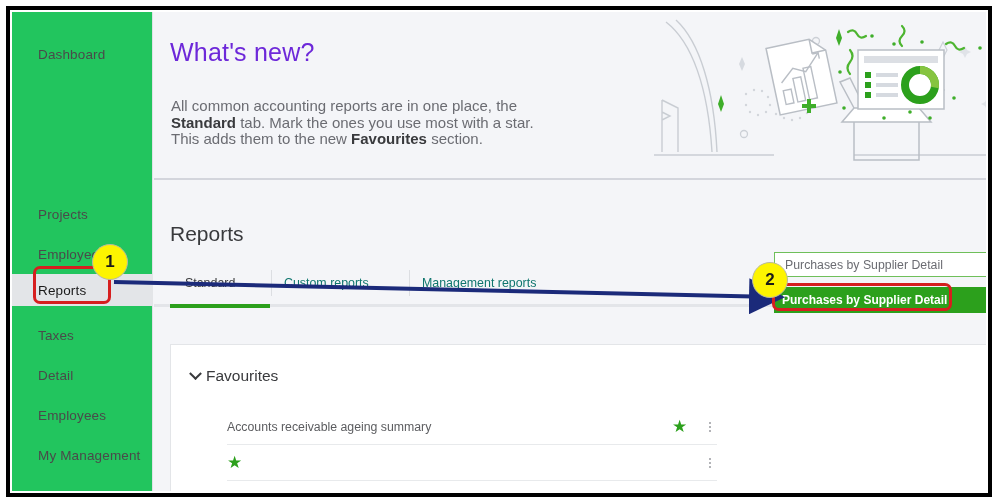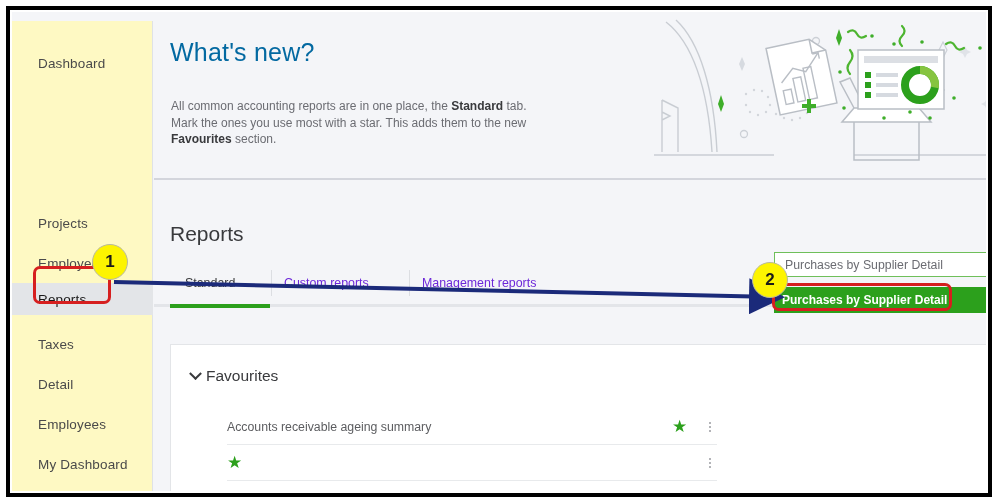--- a/index.html
+++ b/index.html
@@ -30,23 +30,23 @@
   #app {
     position: absolute;
     left: 0; top: 0;
     width: 100%; height: 100%;
     background: #f4f5f8;
   }
 
   
   #sidebar {
     position: absolute;
-    left: 0; top: 9px;
+    left: 0; top: 0;
     width: 141px; height: 100%;
-    background: #fef9c3;
+    background: #22c55e;
     border-right: 1px solid #dfe2e6;
   }
   .nav-item {
     position: absolute;
     left: 0; width: 141px; height: 32px;
     display: flex; align-items: center;
     padding-left: 26px;
     font-size: 13.5px;
     color: #4a4a4a;
     letter-spacing: .15px;
@@ -65,27 +65,27 @@
     background: #f4f5f8;
     overflow: hidden;
   }
   #whatsnew {
     position: absolute;
     left: 0; top: 0; right: 0; height: 166px;
     background: #f4f5f8;
   }
   #wn-title {
     position: absolute; left: 16px; top: 26px;
-    font-size: 25px; color: #0369a1; font-weight: 400;
+    font-size: 25px; color: #6d28d9; font-weight: 400;
     letter-spacing: .2px;
   }
   #wn-body {
     position: absolute; left: 17px; top: 86px;
     width: 380px;
-    font-size: 12px; line-height: 16.5px;
+    font-size: 15px; line-height: 16.5px;
     color: #6b6c72;
   }
   #wn-body b { color: #393a3d; font-weight: 700; }
 
   #hr-main {
     position: absolute; left: 0; top: 166px; right: 0;
     height: 2px; background: #d3d5dc;
   }
 
   
@@ -103,21 +103,21 @@
 
   
   #tabs {
     position: absolute; left: 0; top: 264px;
     right: 0; height: 36px;
   }
   .tab {
     position: absolute; top: 0;
     height: 24px;
     font-size: 12.4px;
-    color: #6d28d9;
+    color: #0f766e;
     white-space: nowrap;
   }
   .tab.active { color: #393a3d; }
   .tab-sep {
     position: absolute; top: -6px;
     width: 1px; height: 26px;
     background: #dcdee2;
   }
   #tab-underline-track {
     position: absolute; left: 0; top: 28px;
@@ -248,21 +248,21 @@
       <div class="nav-item" style="top:307px">
             <span>Taxes</span>
           </div>
       <div class="nav-item" style="top:347px">
             <span>Detail</span>
           </div>
       <div class="nav-item" style="top:387px">
             <span>Employees</span>
           </div>
       <div class="nav-item" style="top:427px">
-            <span>My Dashboard</span>
+            <span>My Management</span>
           </div>
     </nav>
 
     <main id="main">
 
       <section id="whatsnew">
         <div id="wn-title">What's new?</div>
         <div id="wn-body"><span>All common accounting reports are in one place, the </span><b>Standard</b><span> tab. Mark the ones you use most with a star. This adds them to the new </span><b>Favourites</b><span> section.</span></div>
 
         <svg id="illo" viewBox="0 0 355 165" xmlns="http://www.w3.org/2000/svg">

